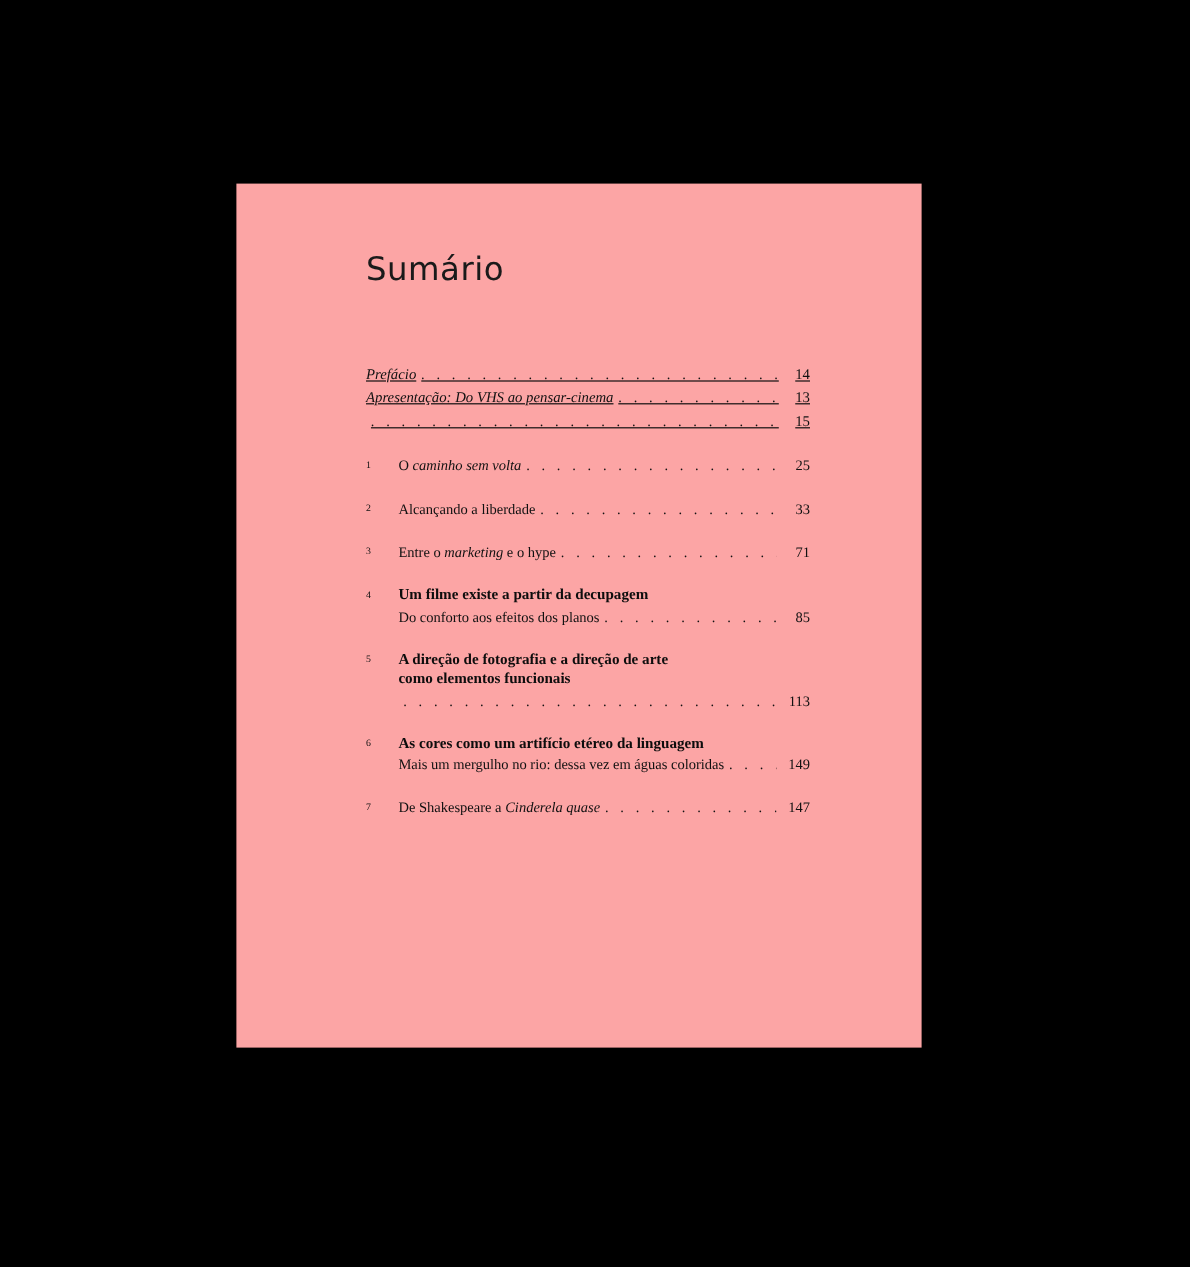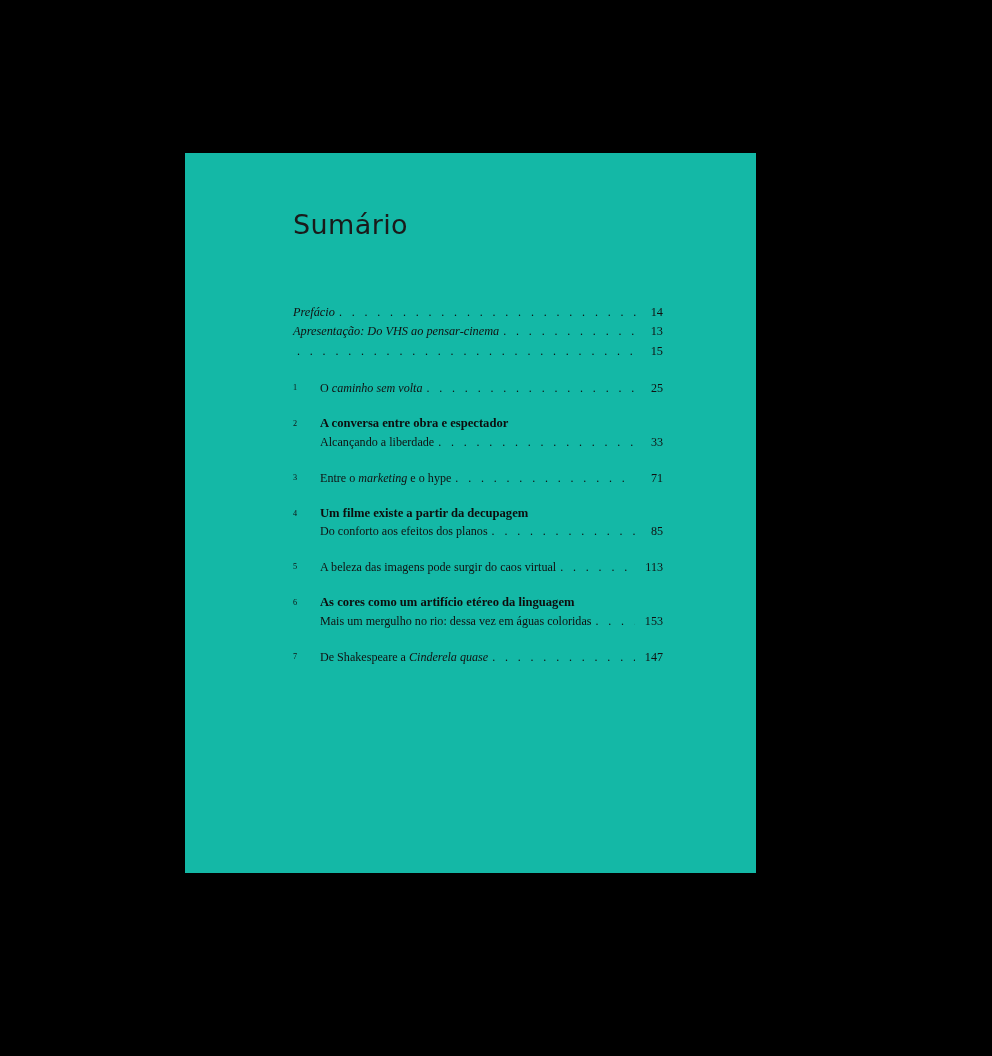--- a/index.html
+++ b/index.html
@@ -9,25 +9,25 @@
     width: 992px;
     height: 1056px;
     overflow: hidden;
   }
   body {
     font-family: "Liberation Serif", serif;
   }
 
   .page {
     position: absolute;
-    left: 185px;
+    left: 197px;
     top: 153px;
     width: 571px;
     height: 720px;
-    background: #14b8a6;
+    background: #fca5a5;
   }
 
   .title {
     position: absolute;
     left: 108px;
     top: 56px;
     font-family: "DejaVu Sans", sans-serif;
     font-size: 27px;
     font-weight: 400;
     letter-spacing: 0.4px;
@@ -53,20 +53,21 @@
   }
 
   
   .fm-row {
     display: flex;
     align-items: baseline;
     font-size: 12.3px;
     font-style: italic;
     line-height: 19.4px;
     white-space: nowrap;
+    text-decoration: underline;
   }
   .fm-row .label { flex: 0 0 auto; }
   .fm-row .leader {
     flex: 1 1 auto;
     overflow: hidden;
     white-space: nowrap;
     margin: 0 4px;
     font-style: normal;
     letter-spacing: 3.4px;
     color: #111;
@@ -157,21 +158,20 @@
       <span class="num">1</span>
       <div class="sub-row">
         <span class="sub-label"><span>O </span><i>caminho sem volta</i><span></span></span>
         <span class="leader">.   .   .   .   .   .   .   .   .   .   .   .   .   .   .   .   .   .   .   .   .   .   .   .   .   .   .   .   .   .   .   .   .   .   .   .   .   .</span>
         <span class="pg">25</span>
       </div>
     </div>
 
     <div class="chapter">
       <span class="num">2</span>
-      <div class="ch-title">A conversa entre obra e espectador</div>
       <div class="sub-row">
         <span class="sub-label"><span>Alcançando a liberdade</span><i></i><span></span></span>
         <span class="leader">.   .   .   .   .   .   .   .   .   .   .   .   .   .   .   .   .   .   .   .   .   .   .   .   .   .   .   .   .   .   .   .   .   .   .   .   .   .</span>
         <span class="pg">33</span>
       </div>
     </div>
 
     <div class="chapter">
       <span class="num">3</span>
       <div class="sub-row">
@@ -186,34 +186,35 @@
       <div class="ch-title">Um filme existe a partir da decupagem</div>
       <div class="sub-row">
         <span class="sub-label"><span>Do conforto aos efeitos dos planos</span><i></i><span></span></span>
         <span class="leader">.   .   .   .   .   .   .   .   .   .   .   .   .   .   .   .   .   .   .   .   .   .   .   .   .   .   .   .   .   .   .   .   .   .   .   .   .   .</span>
         <span class="pg">85</span>
       </div>
     </div>
 
     <div class="chapter">
       <span class="num">5</span>
-      <div class="sub-row">
-        <span class="sub-label"><span>A beleza das imagens pode surgir do caos virtual</span><i></i><span></span></span>
+      <div class="ch-title" style="white-space: pre-line;">A direção de fotografia e a direção de arte
+como elementos funcionais</div>
+      <div class="sub-row">
         <span class="leader">.   .   .   .   .   .   .   .   .   .   .   .   .   .   .   .   .   .   .   .   .   .   .   .   .   .   .   .   .   .   .   .   .   .   .   .   .   .</span>
         <span class="pg">113</span>
       </div>
     </div>
 
     <div class="chapter">
       <span class="num">6</span>
       <div class="ch-title">As cores como um artifício etéreo da linguagem</div>
       <div class="sub-row">
         <span class="sub-label"><span>Mais um mergulho no rio: dessa vez em águas coloridas</span><i></i><span></span></span>
         <span class="leader">.   .   .   .   .   .   .   .   .   .   .   .   .   .   .   .   .   .   .   .   .   .   .   .   .   .   .   .   .   .   .   .   .   .   .   .   .   .</span>
-        <span class="pg">153</span>
+        <span class="pg">149</span>
       </div>
     </div>
 
     <div class="chapter">
       <span class="num">7</span>
       <div class="sub-row">
         <span class="sub-label"><span>De Shakespeare a </span><i>Cinderela quase</i><span></span></span>
         <span class="leader">.   .   .   .   .   .   .   .   .   .   .   .   .   .   .   .   .   .   .   .   .   .   .   .   .   .   .   .   .   .   .   .   .   .   .   .   .   .</span>
         <span class="pg">147</span>
       </div>

